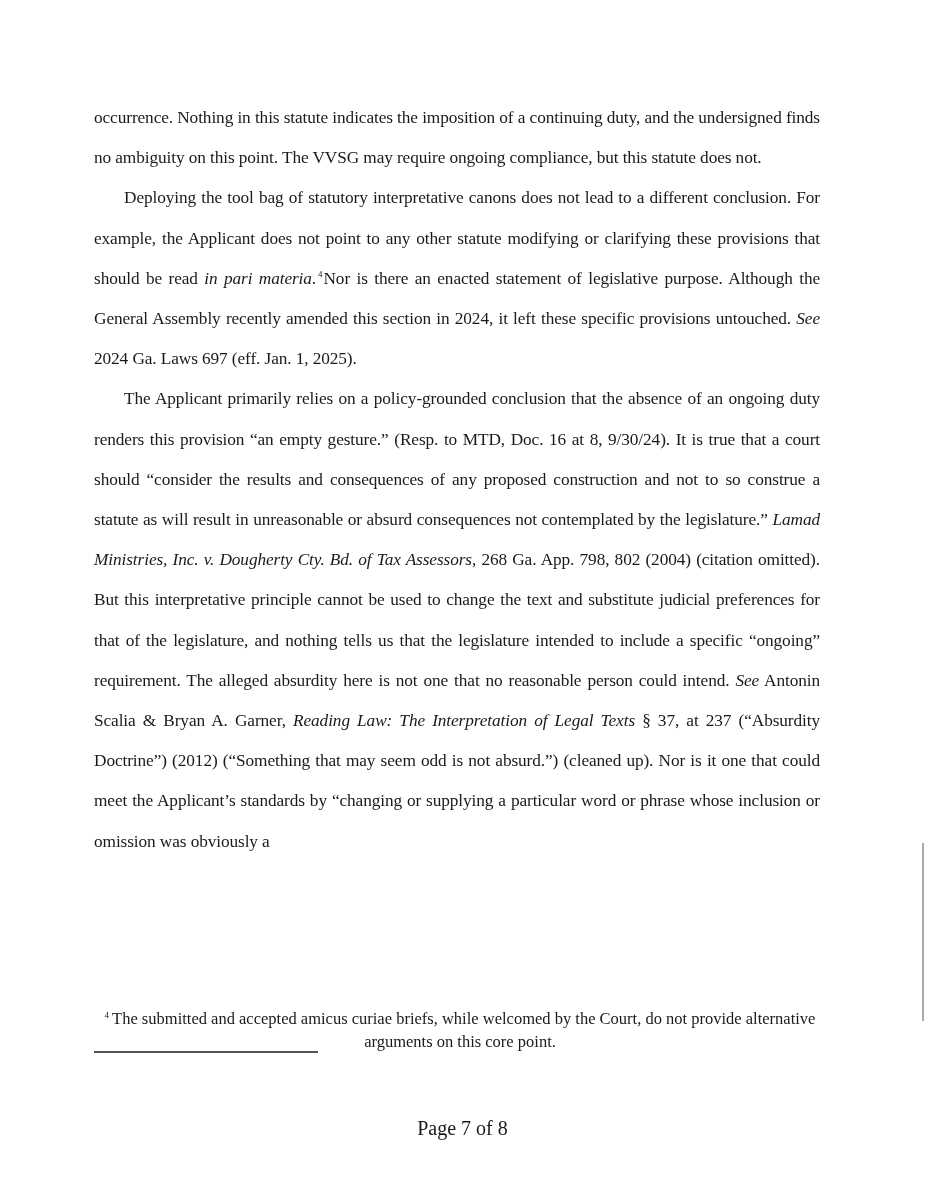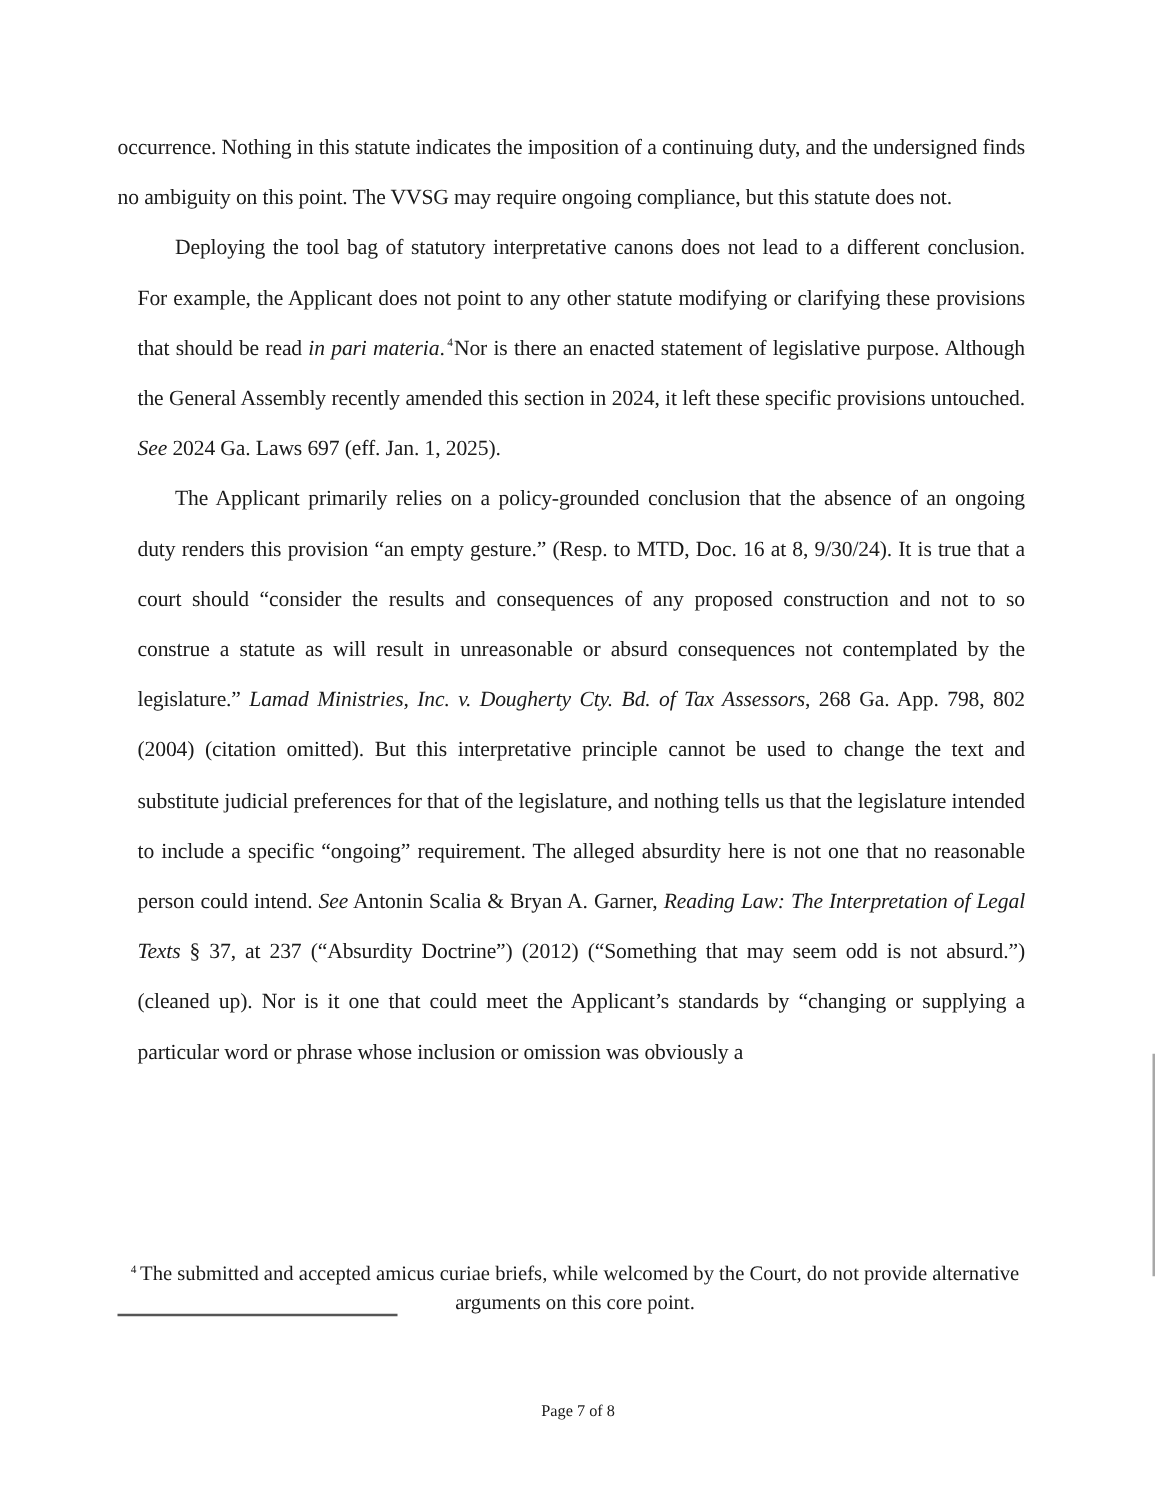--- a/index.html
+++ b/index.html
@@ -30,21 +30,20 @@
     }
     .para {
       margin: 0;
       font-size: 17.3px;
       line-height: 40.2px;
       text-align: justify;
       letter-spacing: -0.1px;
     }
     .para.indent {
       text-indent: 30px;
-      margin-left: 16px;
     }
     .para i {
       font-style: italic;
     }
     sup.fnref {
       font-size: 9px;
       vertical-align: 7px;
       line-height: 0;
       margin-left: 2px;
       margin-right: 1px;
@@ -72,21 +71,21 @@
       vertical-align: 6px;
       line-height: 0;
       margin-right: 3px;
     }
     .page-footer {
       position: absolute;
       left: 0;
       top: 1118px;
       width: 925px;
       text-align: center;
-      font-size: 13px;
+      font-size: 20px;
       line-height: 21px;
     }
     .page-footer div {
       margin: 0;
     }
     .scroll-indicator {
       position: absolute;
       left: 922px;
       top: 843px;
       width: 2px;

